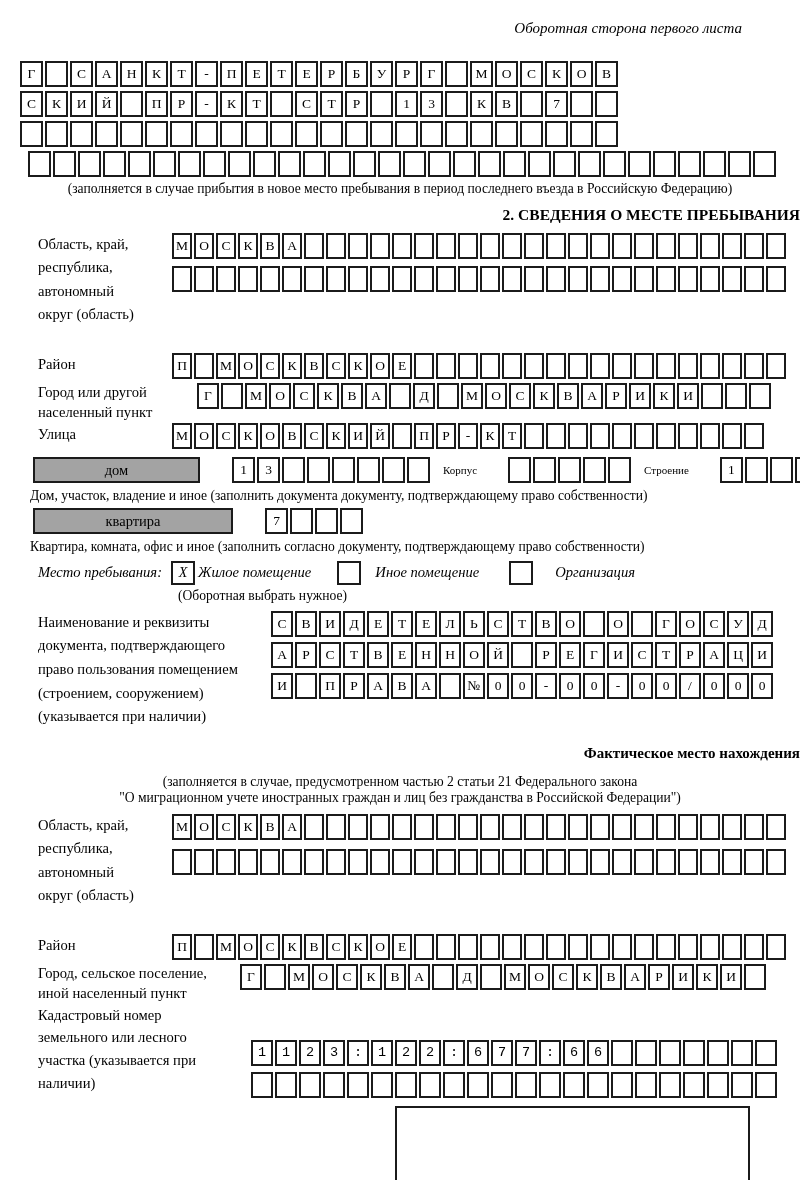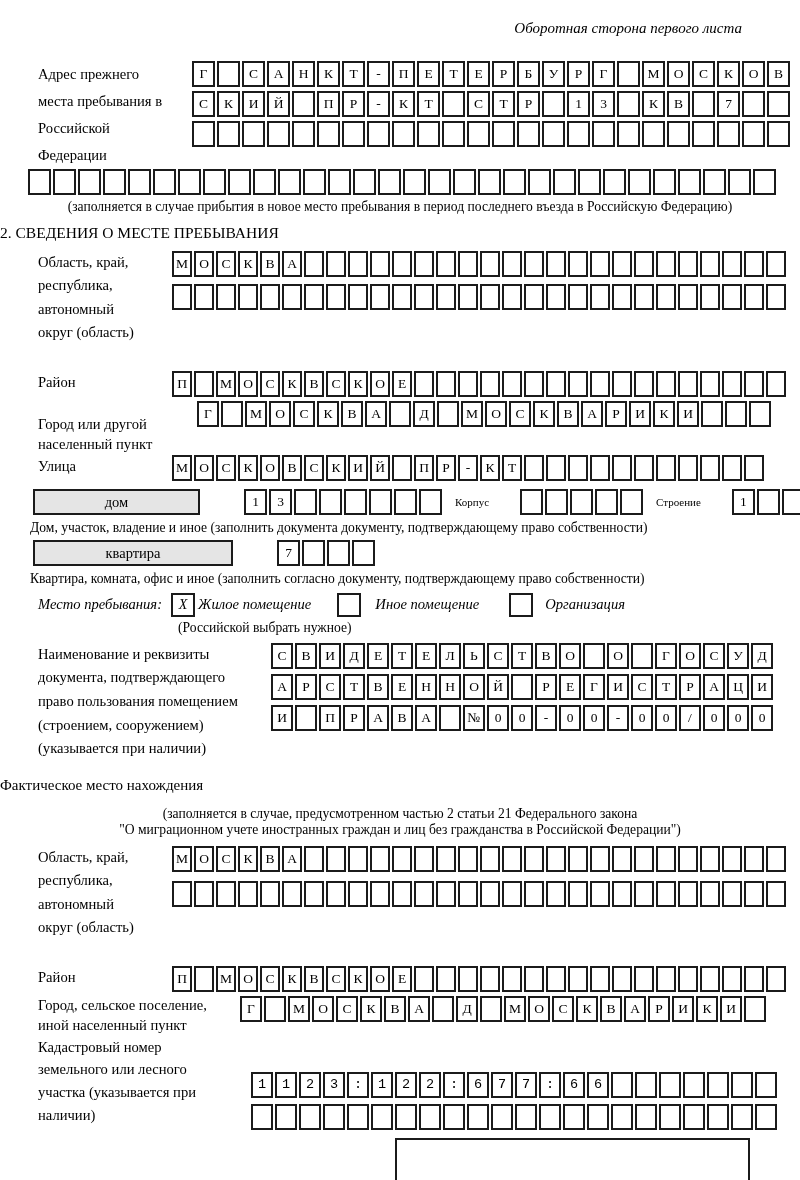--- a/index.html
+++ b/index.html
@@ -12,48 +12,48 @@
     color: #000;
     font-family: "Liberation Serif", "DejaVu Serif", serif;
     overflow: hidden;
   }
   .hdr { text-align: right; padding: 20px 58px 0 0; font-size: 15px; font-style: italic; }
   .frow { display: flex; align-items: flex-start; }
   .lbl { font-size: 14.6px; line-height: 1.6; flex-shrink: 0; }
   .ml38 { margin-left: 38px; }
   .w132 { width: 134px; line-height: 27px; }
   .w112 { width: 114px; }
-  .w137 { width: 139px; margin-top: 14px; }
+  .w137 { width: 139px; }
   .w180 { width: 182px; }
   .w195 { width: 193px; }
   .w205 { width: 207px; margin-right: 6px; }
   .cellrow { white-space: nowrap; margin-bottom: 3px; height: 27px; padding-left: 20px; }
   .cell {
     display: inline-block;
     border: 2px solid #1b1b1b;
     height: 22px; line-height: 22px;
     margin-right: 2px;
     text-align: center;
     font-size: 13.5px;
     vertical-align: top;
     background: #fff;
   }
   .sz25 .cell { width: 19px; }
   .sz22 .cell { width: 16px; }
   .sz24 .cell { width: 18px; }
   .caption { font-size: 13.6px; }
   .center { text-align: center; }
-  .sect-title { text-align: left; font-weight: normal; font-size: 15.5px; }
+  .sect-title { text-align: right; font-weight: bold; font-size: 15.5px; }
   .wbox {
     display: inline-block;
     border: 2px solid #1b1b1b;
     height: 22px; line-height: 22px;
     text-align: center; font-size: 14.5px;
-    vertical-align: top; margin-right: 20px;
-    background: #e5e5e5;
+    vertical-align: top; margin-right: 8px;
+    background: #a3a3a3;
   }
   .inlbl { font-size: 11px; line-height: 26px; padding: 0 7px; vertical-align: top; display: inline-block; }
   .chkbox {
     display: inline-block;
     border: 2px solid #1b1b1b;
     width: 20px; height: 20px; line-height: 20px;
     text-align: center; font-size: 14px;
     vertical-align: middle; background: #fff;
   }
   .stayrow { display: flex; align-items: center; font-size: 14.6px; font-style: italic; }
@@ -64,21 +64,20 @@
   }
 </style>
 </head>
 <body>
 
 <div class="page">
 
   <div class="hdr">Оборотная сторона первого листа</div>
 
   <div class="frow" style="margin-top:24px;">
-    <div class="lbl ml38 w132">Адрес прежнего места пребывания в Российской Федерации</div>
     <div>
       <div class="cellrow sz25"><span class="cell">Г</span><span class="cell"></span><span class="cell">С</span><span class="cell">А</span><span class="cell">Н</span><span class="cell">К</span><span class="cell">Т</span><span class="cell">-</span><span class="cell">П</span><span class="cell">Е</span><span class="cell">Т</span><span class="cell">Е</span><span class="cell">Р</span><span class="cell">Б</span><span class="cell">У</span><span class="cell">Р</span><span class="cell">Г</span><span class="cell"></span><span class="cell">М</span><span class="cell">О</span><span class="cell">С</span><span class="cell">К</span><span class="cell">О</span><span class="cell">В</span></div>
       <div class="cellrow sz25"><span class="cell">С</span><span class="cell">К</span><span class="cell">И</span><span class="cell">Й</span><span class="cell"></span><span class="cell">П</span><span class="cell">Р</span><span class="cell">-</span><span class="cell">К</span><span class="cell">Т</span><span class="cell"></span><span class="cell">С</span><span class="cell">Т</span><span class="cell">Р</span><span class="cell"></span><span class="cell">1</span><span class="cell">3</span><span class="cell"></span><span class="cell">К</span><span class="cell">В</span><span class="cell"></span><span class="cell">7</span><span class="cell"></span><span class="cell"></span></div>
       <div class="cellrow sz25"><span class="cell"></span><span class="cell"></span><span class="cell"></span><span class="cell"></span><span class="cell"></span><span class="cell"></span><span class="cell"></span><span class="cell"></span><span class="cell"></span><span class="cell"></span><span class="cell"></span><span class="cell"></span><span class="cell"></span><span class="cell"></span><span class="cell"></span><span class="cell"></span><span class="cell"></span><span class="cell"></span><span class="cell"></span><span class="cell"></span><span class="cell"></span><span class="cell"></span><span class="cell"></span><span class="cell"></span></div>
     </div>
   </div>
   <div class="cellrow sz25" style="margin-left:8px;"><span class="cell"></span><span class="cell"></span><span class="cell"></span><span class="cell"></span><span class="cell"></span><span class="cell"></span><span class="cell"></span><span class="cell"></span><span class="cell"></span><span class="cell"></span><span class="cell"></span><span class="cell"></span><span class="cell"></span><span class="cell"></span><span class="cell"></span><span class="cell"></span><span class="cell"></span><span class="cell"></span><span class="cell"></span><span class="cell"></span><span class="cell"></span><span class="cell"></span><span class="cell"></span><span class="cell"></span><span class="cell"></span><span class="cell"></span><span class="cell"></span><span class="cell"></span><span class="cell"></span><span class="cell"></span></div>
   <div class="caption center">(заполняется в случае прибытия в новое место пребывания в период последнего въезда в Российскую Федерацию)</div>
 
   <div class="sect-title" style="margin:9px 0 9px 0;">2. СВЕДЕНИЯ О МЕСТЕ ПРЕБЫВАНИЯ</div>
@@ -122,23 +121,23 @@
   </div>
   <div class="caption" style="margin:1px 0 6px 30px;">Квартира, комната, офис и иное (заполнить согласно документу, подтверждающему право собственности)</div>
 
   <div class="stayrow ml38">
     <span>Место пребывания:</span>
     <span class="chkbox" style="margin-left:9px;">X</span>
     <span style="margin-left:3px;">Жилое помещение</span>
     <span class="chkbox" style="margin-left:26px;"></span>
     <span style="margin-left:14px;">Иное помещение</span>
     <span class="chkbox" style="margin-left:30px;"></span>
-    <span style="margin-left:12px;">Организация</span>
+    <span style="margin-left:22px;">Организация</span>
   </div>
-  <div class="caption" style="margin:3px 0 7px 178px;">(Российской выбрать нужное)</div>
+  <div class="caption" style="margin:3px 0 7px 178px;">(Оборотная выбрать нужное)</div>
 
   <div class="frow">
     <div class="lbl ml38 w205" style="line-height:1.62;">Наименование и реквизиты документа, подтверждающего право пользования помещением (строением, сооружением) (указывается при наличии)</div>
     <div>
       <div class="cellrow sz24" style="margin-bottom:4px;"><span class="cell">С</span><span class="cell">В</span><span class="cell">И</span><span class="cell">Д</span><span class="cell">Е</span><span class="cell">Т</span><span class="cell">Е</span><span class="cell">Л</span><span class="cell">Ь</span><span class="cell">С</span><span class="cell">Т</span><span class="cell">В</span><span class="cell">О</span><span class="cell"></span><span class="cell">О</span><span class="cell"></span><span class="cell">Г</span><span class="cell">О</span><span class="cell">С</span><span class="cell">У</span><span class="cell">Д</span></div>
       <div class="cellrow sz24" style="margin-bottom:4px;"><span class="cell">А</span><span class="cell">Р</span><span class="cell">С</span><span class="cell">Т</span><span class="cell">В</span><span class="cell">Е</span><span class="cell">Н</span><span class="cell">Н</span><span class="cell">О</span><span class="cell">Й</span><span class="cell"></span><span class="cell">Р</span><span class="cell">Е</span><span class="cell">Г</span><span class="cell">И</span><span class="cell">С</span><span class="cell">Т</span><span class="cell">Р</span><span class="cell">А</span><span class="cell">Ц</span><span class="cell">И</span></div>
       <div class="cellrow sz24"><span class="cell">И</span><span class="cell"></span><span class="cell">П</span><span class="cell">Р</span><span class="cell">А</span><span class="cell">В</span><span class="cell">А</span><span class="cell"></span><span class="cell">№</span><span class="cell">0</span><span class="cell">0</span><span class="cell">-</span><span class="cell">0</span><span class="cell">0</span><span class="cell">-</span><span class="cell">0</span><span class="cell">0</span><span class="cell">/</span><span class="cell">0</span><span class="cell">0</span><span class="cell">0</span></div>
     </div>
   </div>
 

